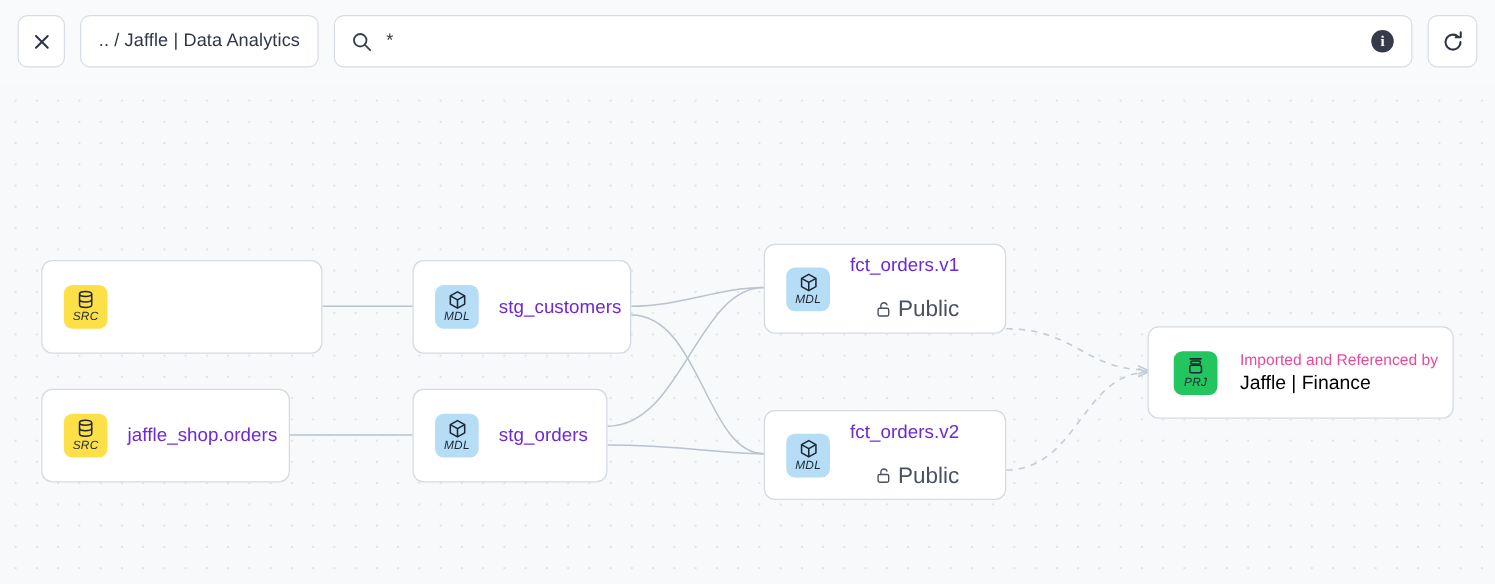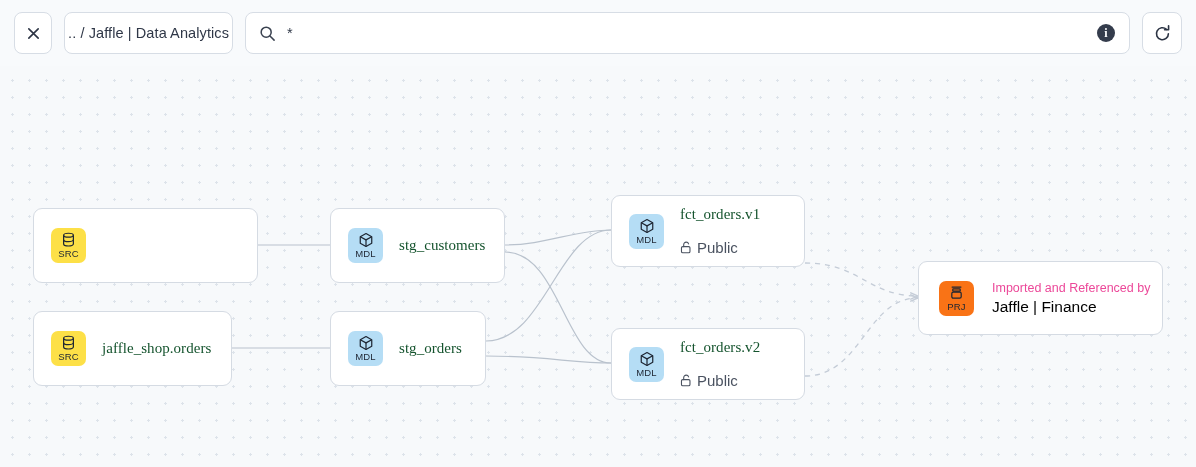--- a/index.html
+++ b/index.html
@@ -43,21 +43,21 @@
     box-sizing: border-box;
     display: flex;
     align-items: center;
     justify-content: center;
     color: #2c3444;
     cursor: pointer;
     padding: 0;
   }
   #close-btn { width: 38px; }
   #breadcrumb-btn {
-    padding: 0 3px;
+    padding: 0 14px;
     font-size: 14.5px;
     color: #2f3747;
     letter-spacing: .1px;
     white-space: nowrap;
   }
   #search-wrap {
     flex: 1;
     height: 42px;
     background: #ffffff;
     border: 1px solid #d7dde5;
@@ -143,40 +143,41 @@
     flex: none;
     color: #1e2633;
   }
   .badge .glyph { height: 16px; display:flex; align-items:center; justify-content:center; }
   .badge .code {
     font-size: 9.5px;
     font-family: "Liberation Sans", sans-serif;
     letter-spacing: .2px;
     line-height: 10px;
     margin-top: 1px;
+    font-style: italic;
   }
   .badge.src { background: #fde047; }
   .badge.mdl { background: #b5ddf5; }
-  .badge.prj { background: #f97316; }
+  .badge.prj { background: #22c55e; }
 
   .node-text { display: flex; flex-direction: column; justify-content: center; }
   .node-title {
     font-size: 15px;
-    color: #14532d;
+    color: #6d28d9;
     letter-spacing: .05px;
     white-space: nowrap;
-    font-family: Liberation Serif, serif;
   }
   .node-sub {
     display: flex;
     align-items: center;
     gap: 5px;
-    font-size: 15px;
+    font-size: 18px;
     color: #4a5260;
     margin-top: 16px;
+    justify-content: flex-end;
   }
   .node-kicker {
     font-size: 12.5px;
     color: #ec4899;
     white-space: nowrap;
   }
   .node-name-big {
     font-size: 15.5px;
     color: #000000;
     margin-top: 3px;

